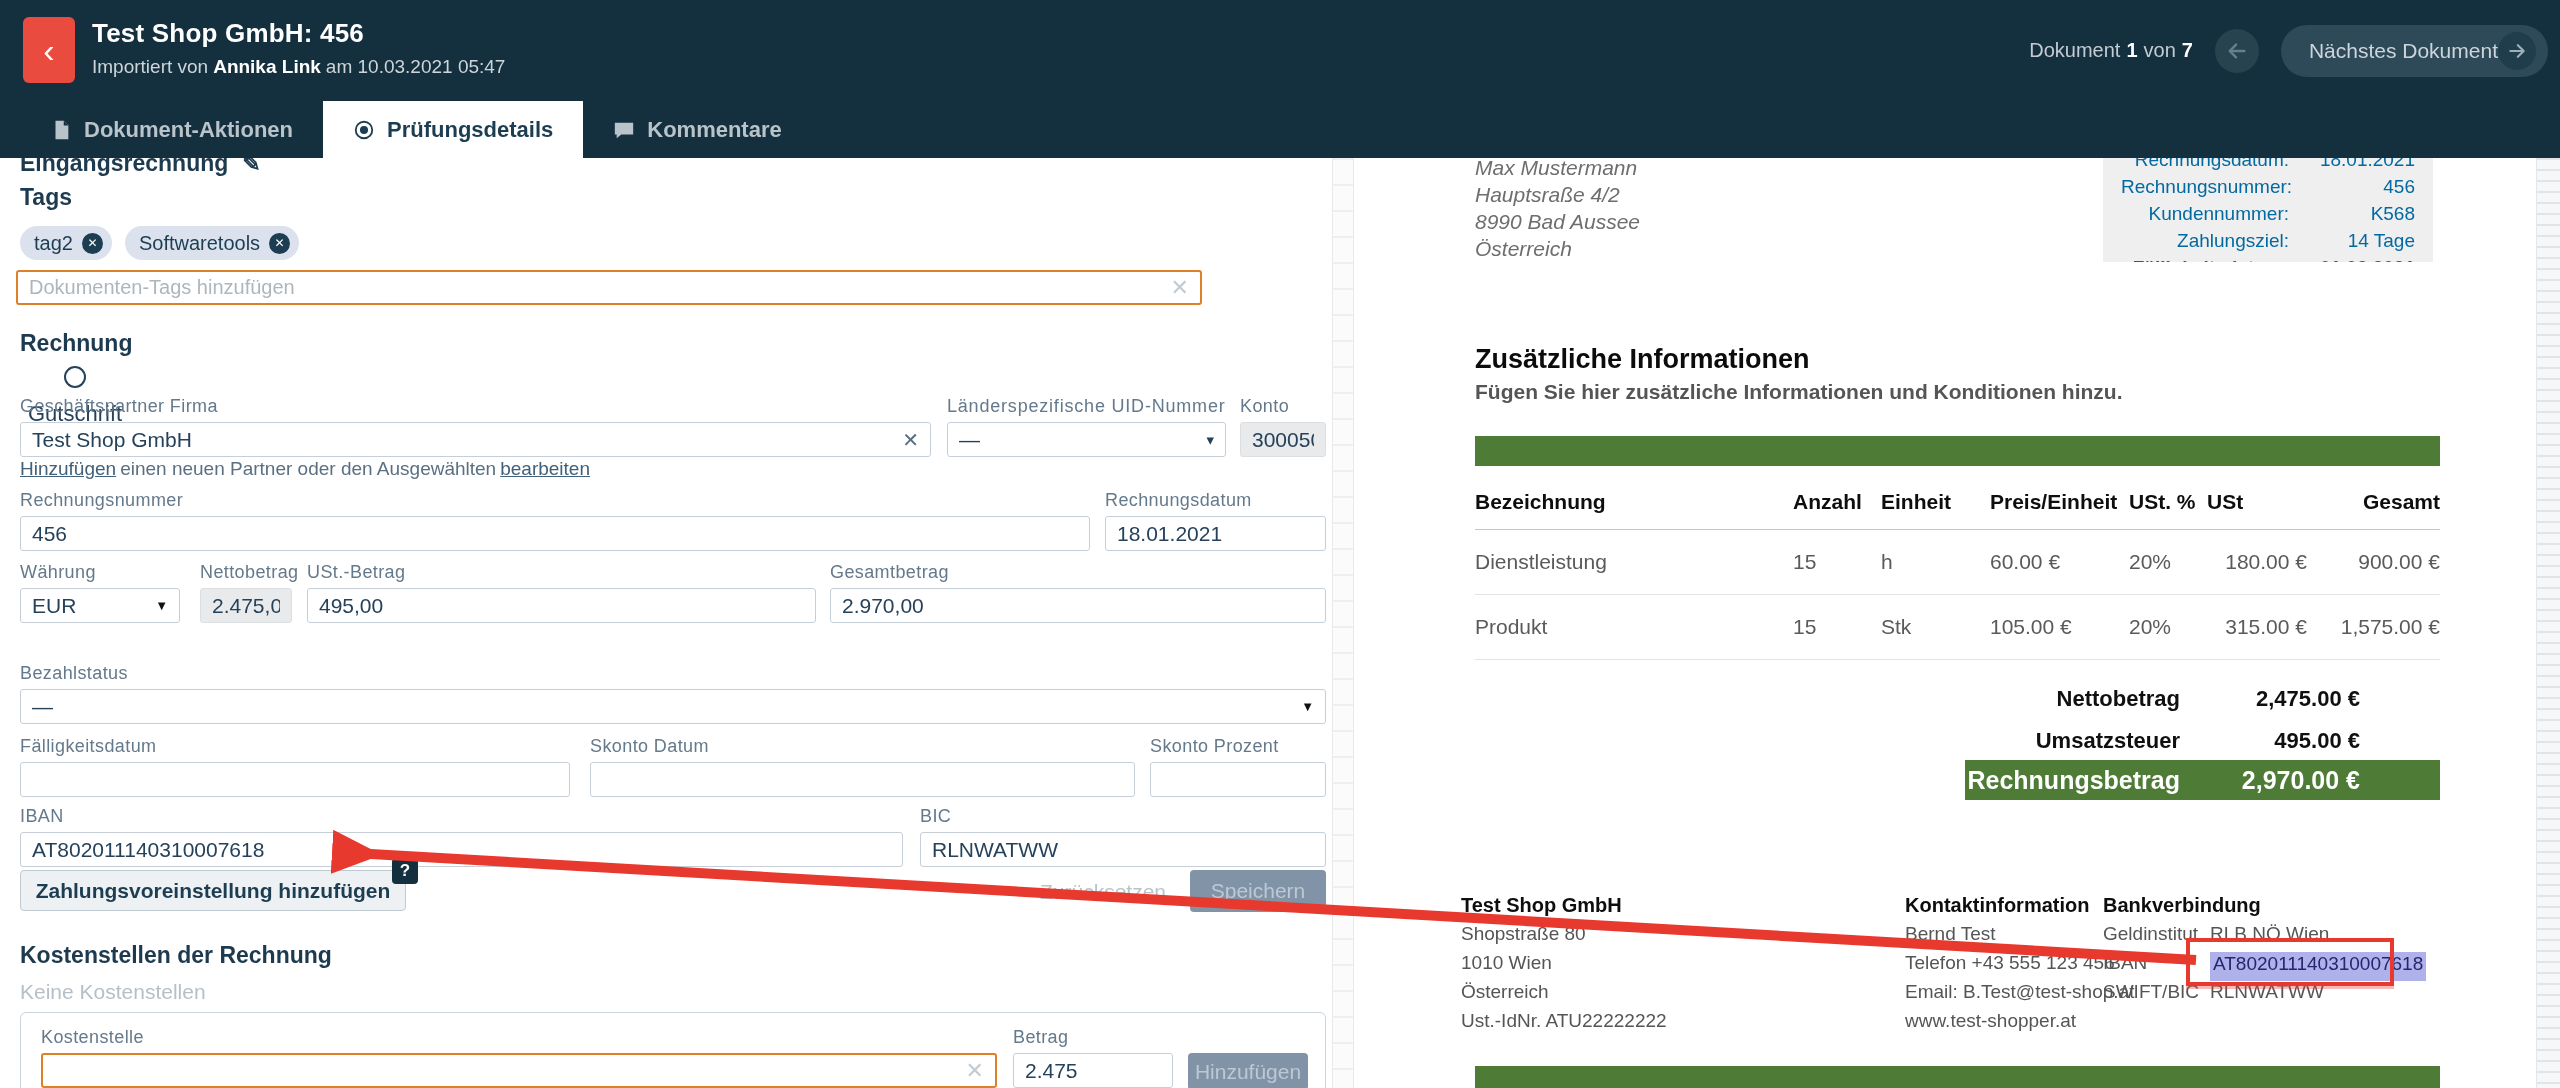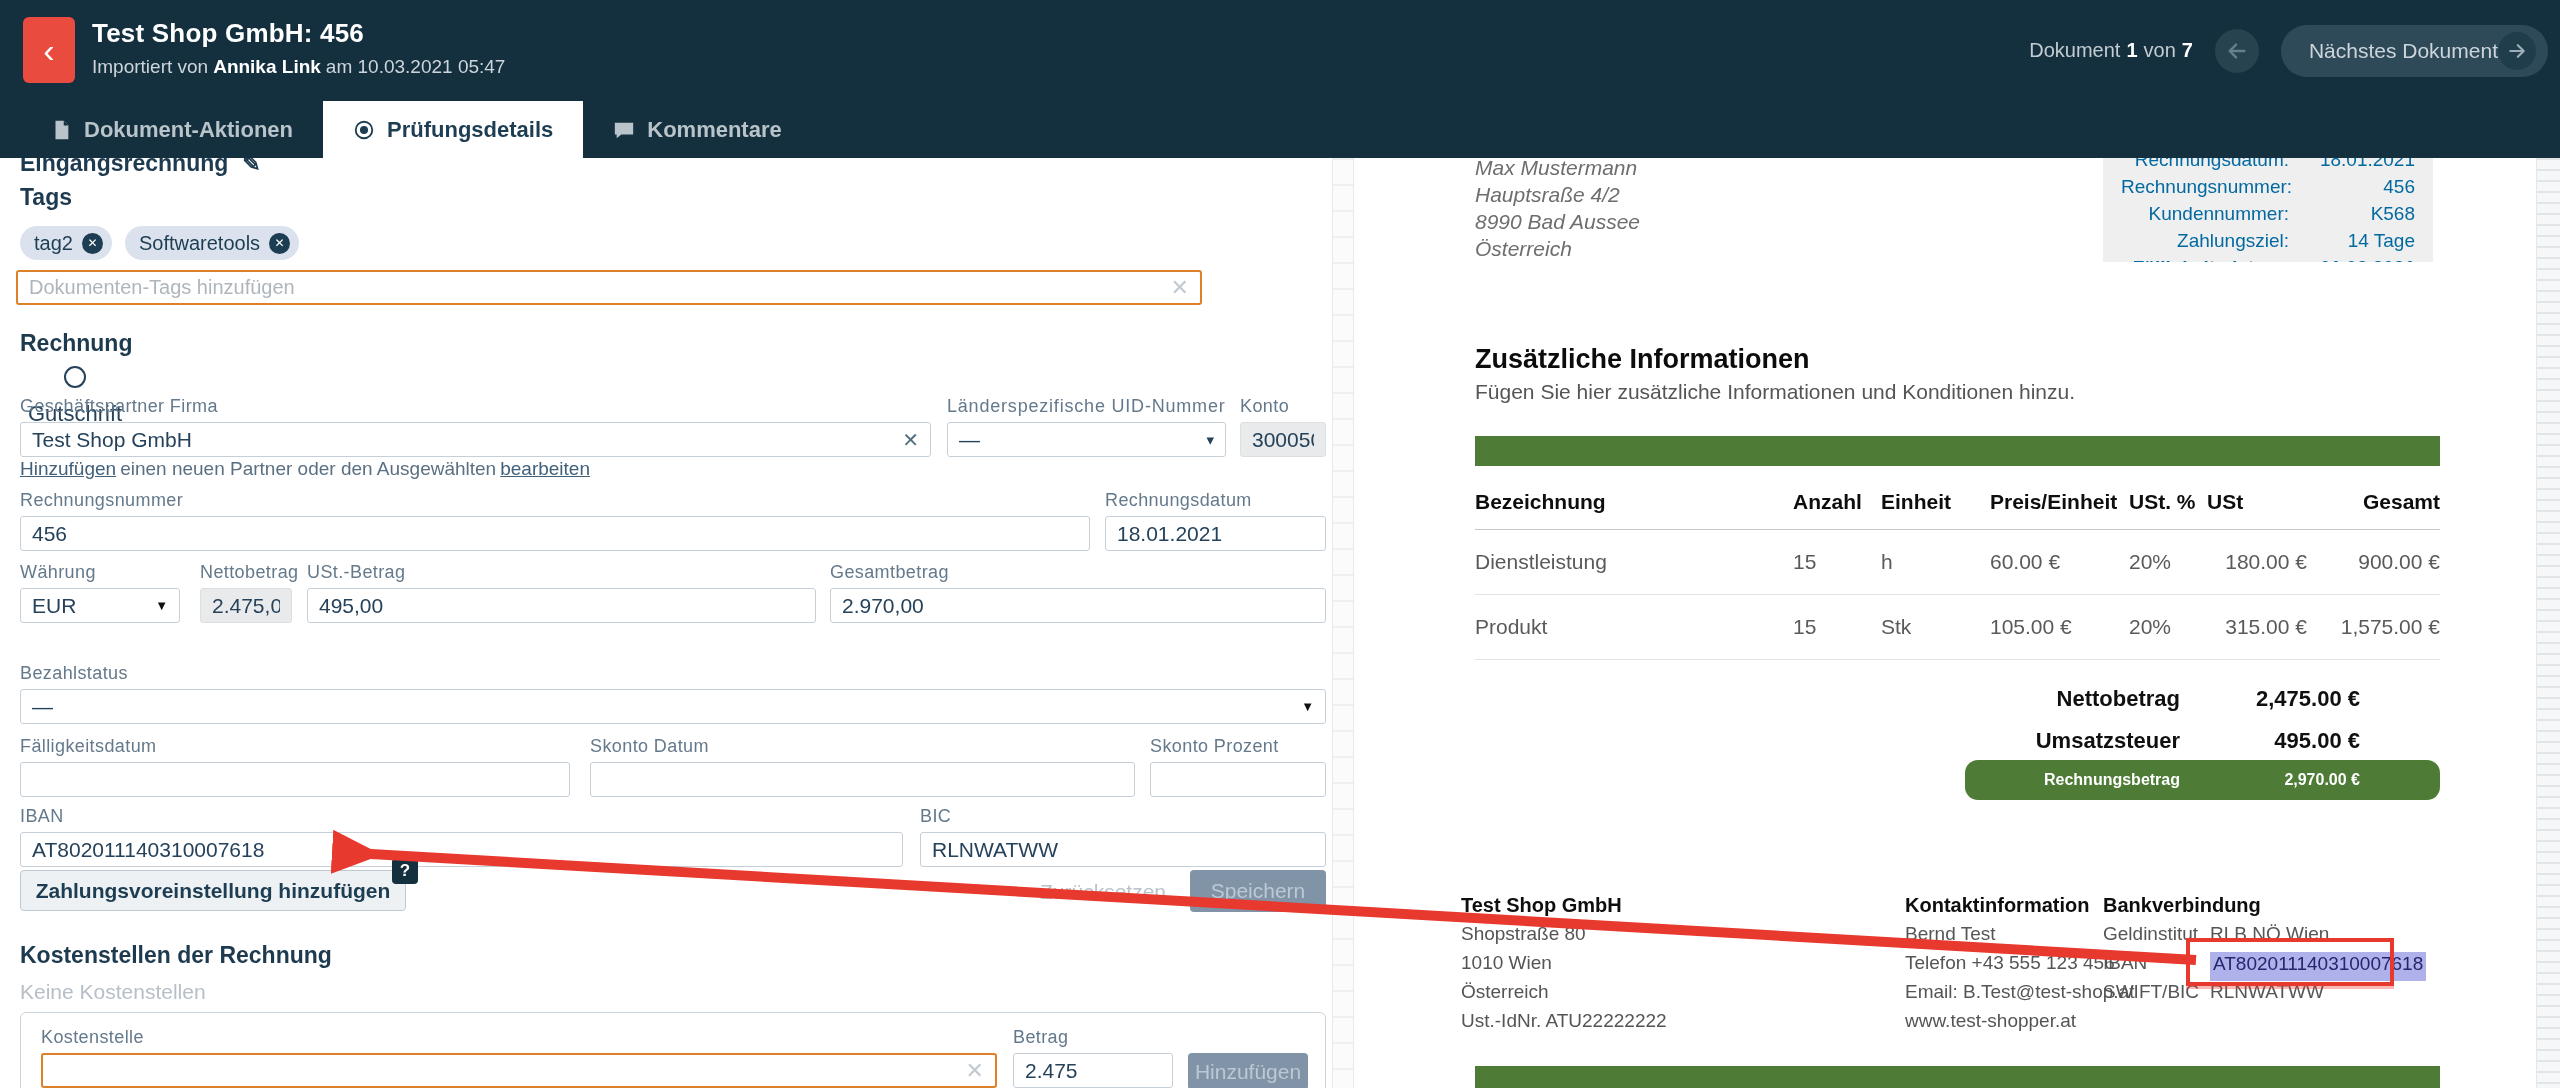--- a/index.html
+++ b/index.html
@@ -96,21 +96,21 @@
   .doc-h1 { font-size:27px; font-weight:700; color:#0c0c0c; }
   .doc-sub { font-size:21px; color:#555; }
   .green-bar { background:#4e7c37; }
   table.items { border-collapse:collapse; table-layout:fixed; }
   table.items th { font-size:21px; color:#0e0e0e; text-align:left; padding:24px 0 15px; border-bottom:1px solid #c6c6c6; }
   table.items td { font-size:21px; color:#5a5a5a; padding:20px 0; border-bottom:1px solid #e3e3e3; }
   table.items .r { text-align:right; }
   .trow { display:flex; justify-content:flex-end; align-items:center; gap:30px; padding-right:80px;
           font-size:22px; font-weight:700; color:#101010; }
   .trow .tv { width:150px; text-align:right; }
-  .trow.hl { color:#fff; font-size:16px;border-radius:13px; }
+  .trow.hl { color:#fff; font-size:25px; }
   .fcol .ft { font-size:20px; font-weight:700; color:#0e0e0e; height:29px; }
   .fcol .fl { font-size:19px; color:#555; height:29px; }
   .bankrow { display:flex; font-size:19px; color:#555; height:29px; }
   .bankrow .bl { width:107px; }
   .sel-highlight { background:#aeb1ea; color:#26266e; padding:1px 3px; cursor:pointer; }
 
   
   .arrow-svg { position:absolute; left:0; top:0; z-index:40; pointer-events:none; }
   .red-box { position:absolute; left:2186px; top:938px; width:208px; height:48px; border:4px solid #e8392e;
              z-index:41; pointer-events:none; box-shadow:0 3px 0 rgba(232,57,46,.35); }
@@ -375,21 +375,21 @@
         <span class="il">Zahlungsziel:</span>
         <span class="iv">14 Tage</span>
       </div>
       <div class="info-row bold">
         <span class="il">Fälligkeitsdatum:</span>
         <span class="iv">01.02.2021</span>
       </div>
     </div>
 
     <div class="abs doc-h1" style="left:120px; top:186px;">Zusätzliche Informationen</div>
-    <div class="abs doc-sub" style="left:120px; top:222px;">Fügen Sie hier zusätzliche Informationen und Konditionen hinzu.</div>
+    <div class="abs doc-sub" style="left:120px; top:222px;font-weight:bold;">Fügen Sie hier zusätzliche Informationen und Konditionen hinzu.</div>
 
     <div class="abs green-bar" style="left:120px; top:278px; width:965px; height:30px;"></div>
 
     <table class="items abs" style="left:120px; top:308px; width:965px;">
       <colgroup>
         <col style="width:318px">
           <col style="width:88px">
           <col style="width:109px">
           <col style="width:139px">
         <col style="width:78px">

